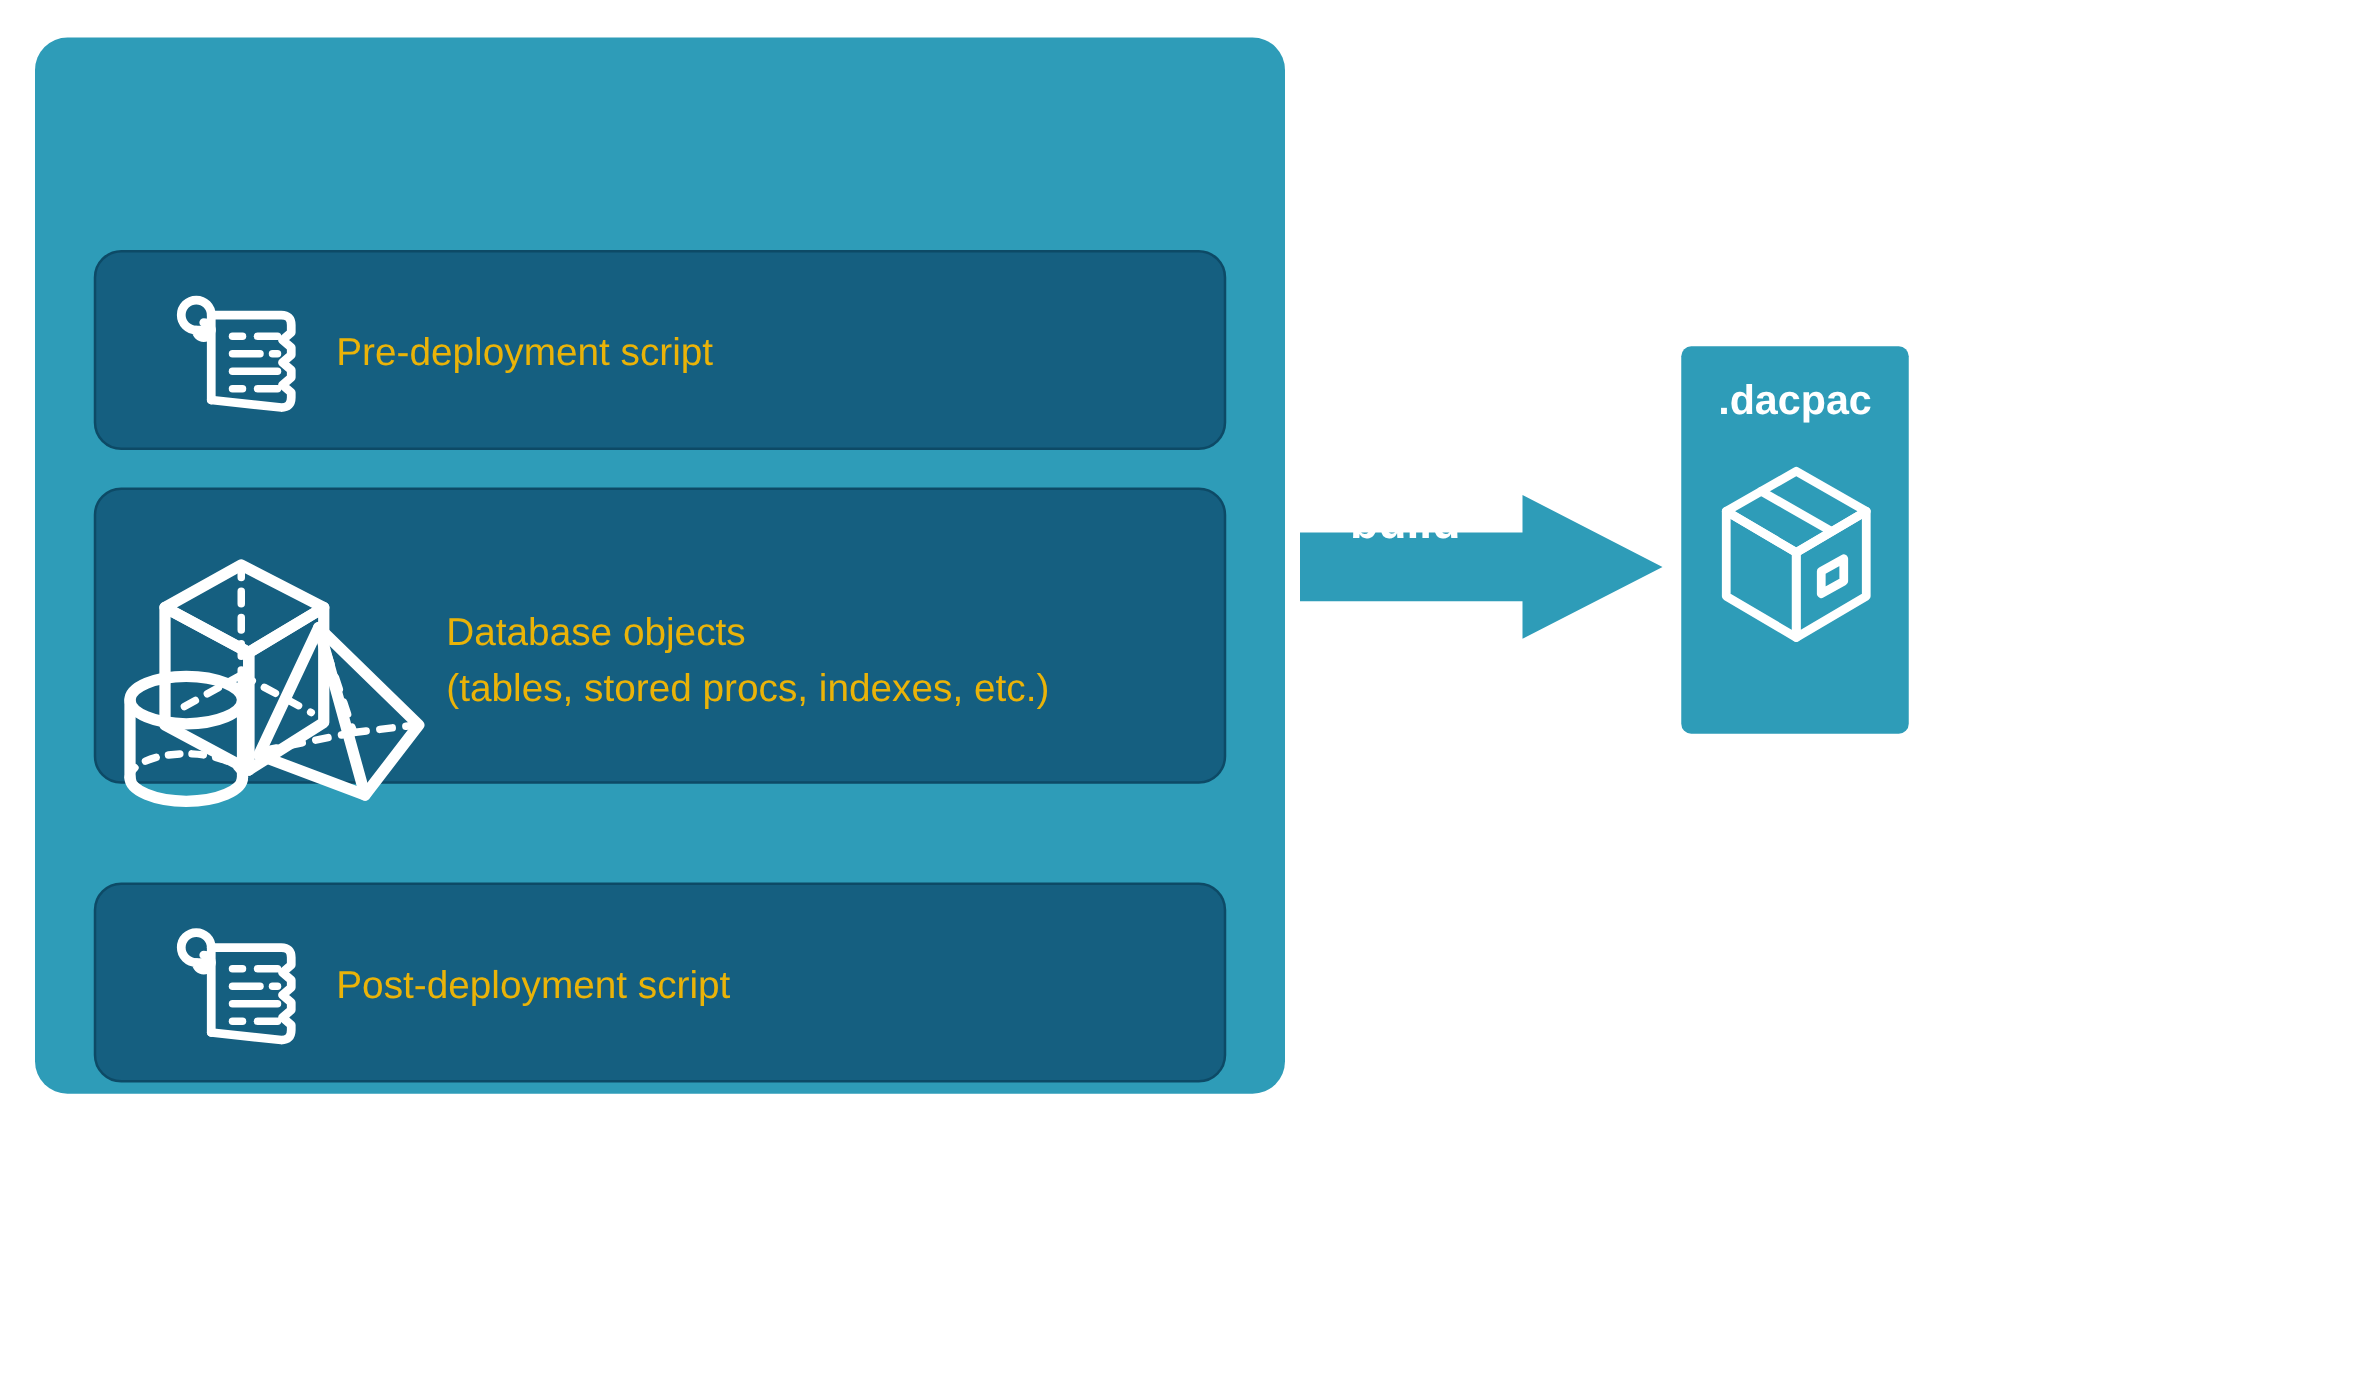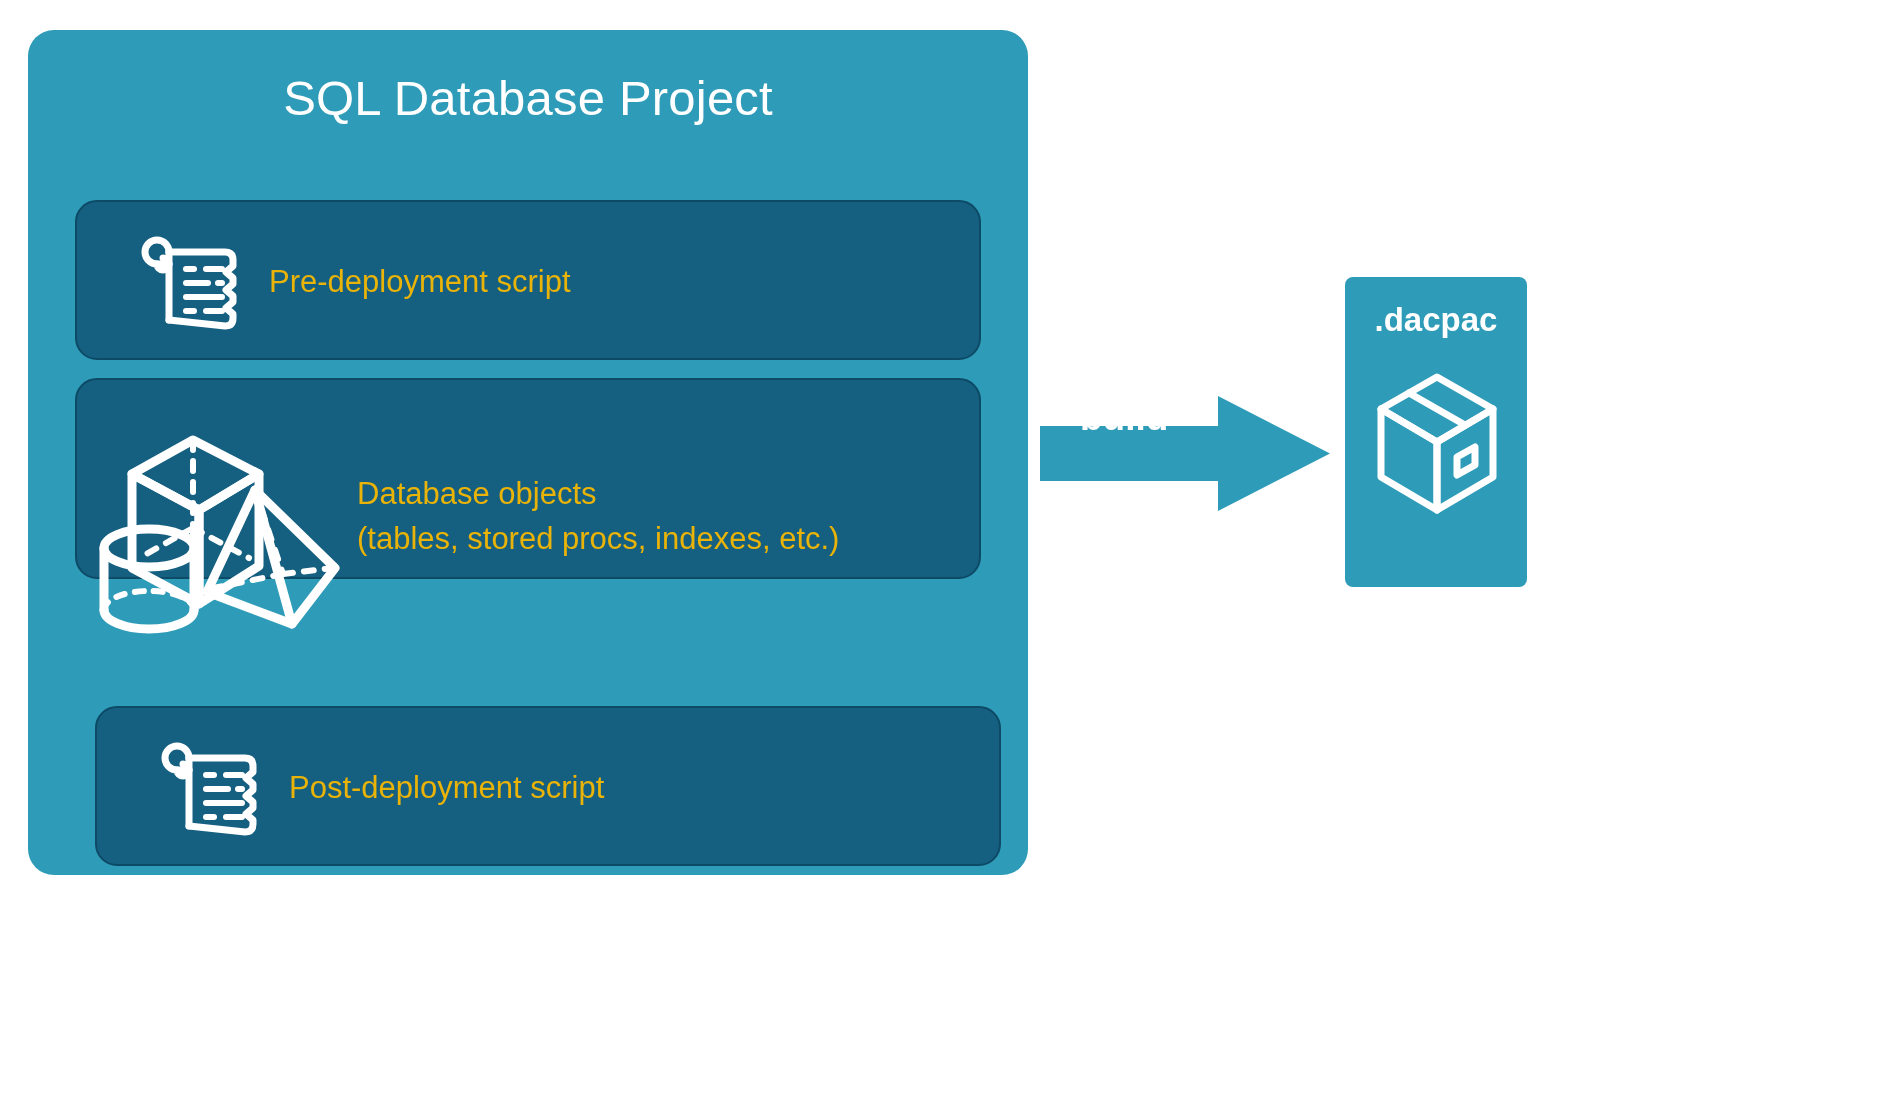--- a/index.html
+++ b/index.html
@@ -19,22 +19,22 @@
     letter-spacing:.2px;line-height:1;
   }
 
   
   .panel{
     position:absolute;left:47px;width:906px;
     background:#155f80;border:2px solid #0d4a66;border-radius:22px;
     box-sizing:border-box;
   }
   #panel-pre {top:170px;height:160px;}
-  #panel-obj {top:348px;height:201px;}
-  #panel-post{top:676px;height:160px;margin-left:20px;}
+  #panel-obj {top:360px;height:237px;}
+  #panel-post{top:676px;height:160px;}
 
   .panel-label{
     position:absolute;color:#eab308;font-size:31px;font-weight:400;line-height:1.45;
     white-space:pre-line;
   }
   #panel-pre  .panel-label{left:192px;top:58px;}
   #panel-post .panel-label{left:192px;top:58px;}
   #panel-obj  .panel-label{left:280px;top:92px;}
 
   .icon-slot{position:absolute;}
@@ -64,21 +64,20 @@
 
   svg{display:block;overflow:visible;}
 </style>
 </head>
 <body>
 
 <div class="canvas">
 
   <div class="project-box">
 
-    <div class="project-title">SQL Database Project</div>
 
     <div class="panel" id="panel-pre">
       <div class="icon-slot" id="icon-pre">
         <svg viewBox="0 0 110 100" width="110" height="100">
           <g fill="none" stroke="#ffffff" stroke-width="7" stroke-linecap="round" stroke-linejoin="round">
 
             <path d="M30 20 A12 12 0 1 0 18 32 A6 6 0 1 0 24 26"></path>
 
             <path d="M30 20 L86 20 q8 0 8 8 l0 6 l-7 6 l7 6 l0 6 l-7 6 l7 6 l0 6 l-7 6 l7 6 l0 4 q0 8 -8 8 L30 88"></path>
             <path d="M30 20 L30 88"></path>

